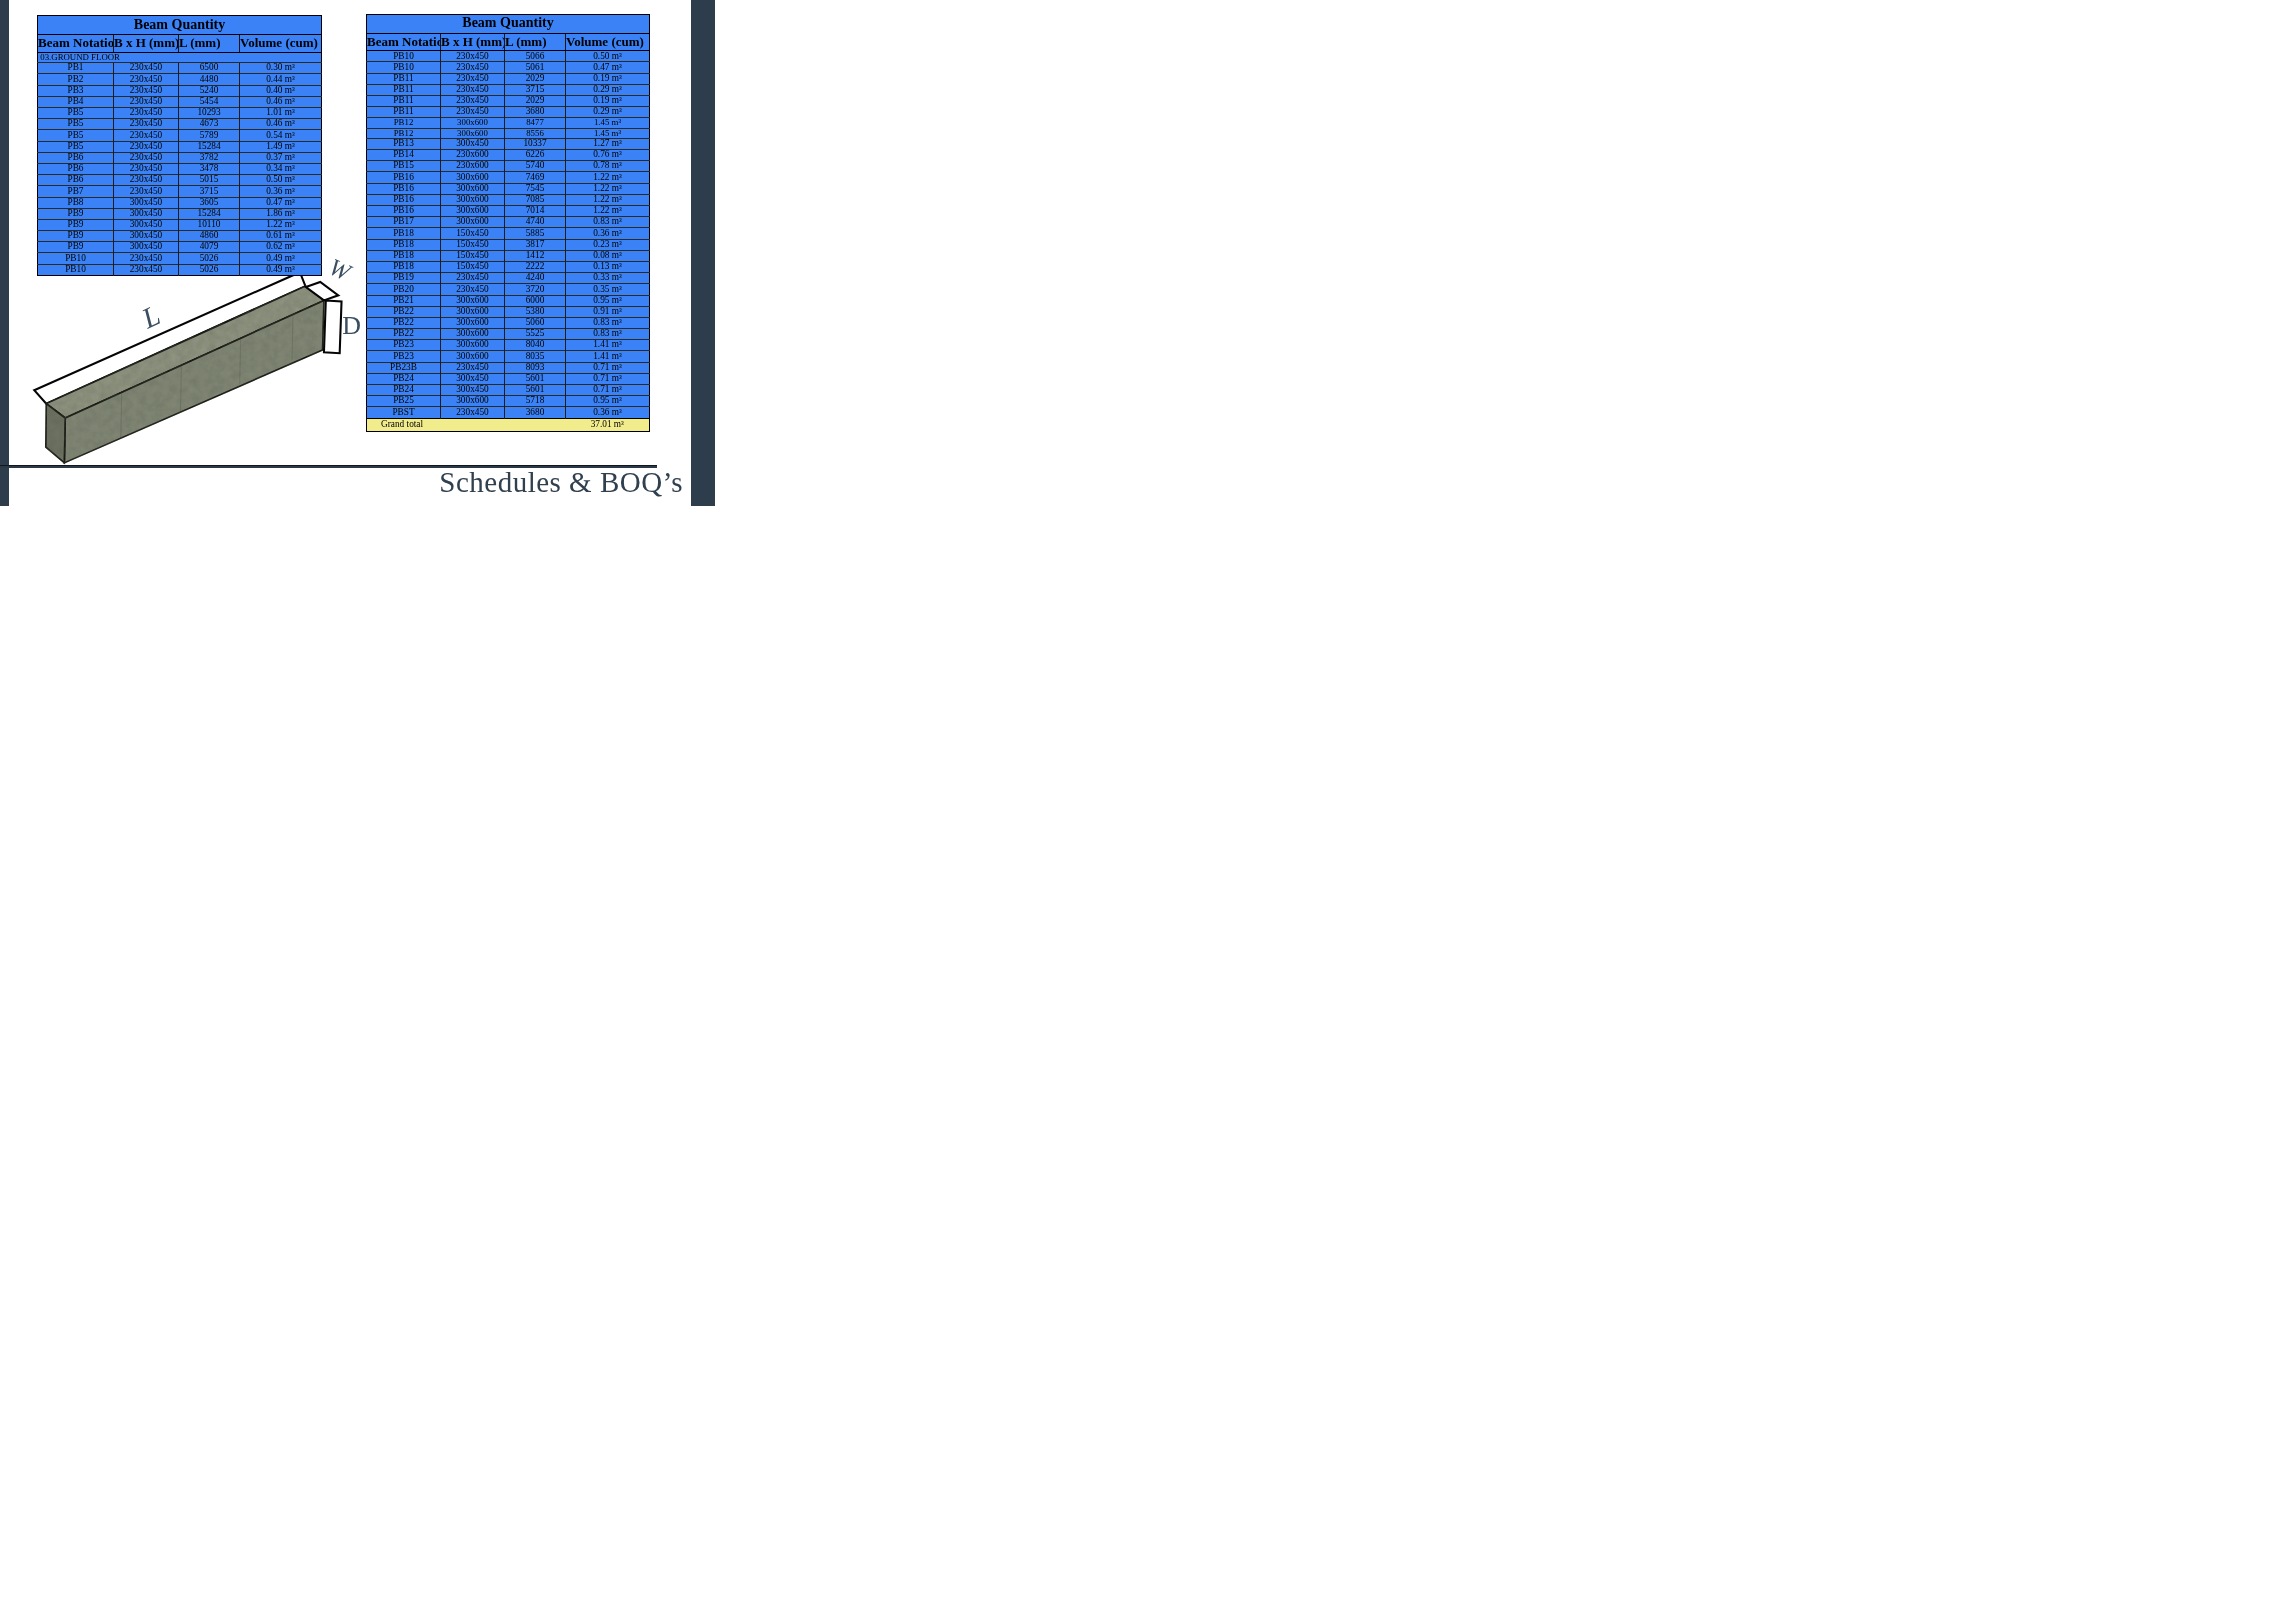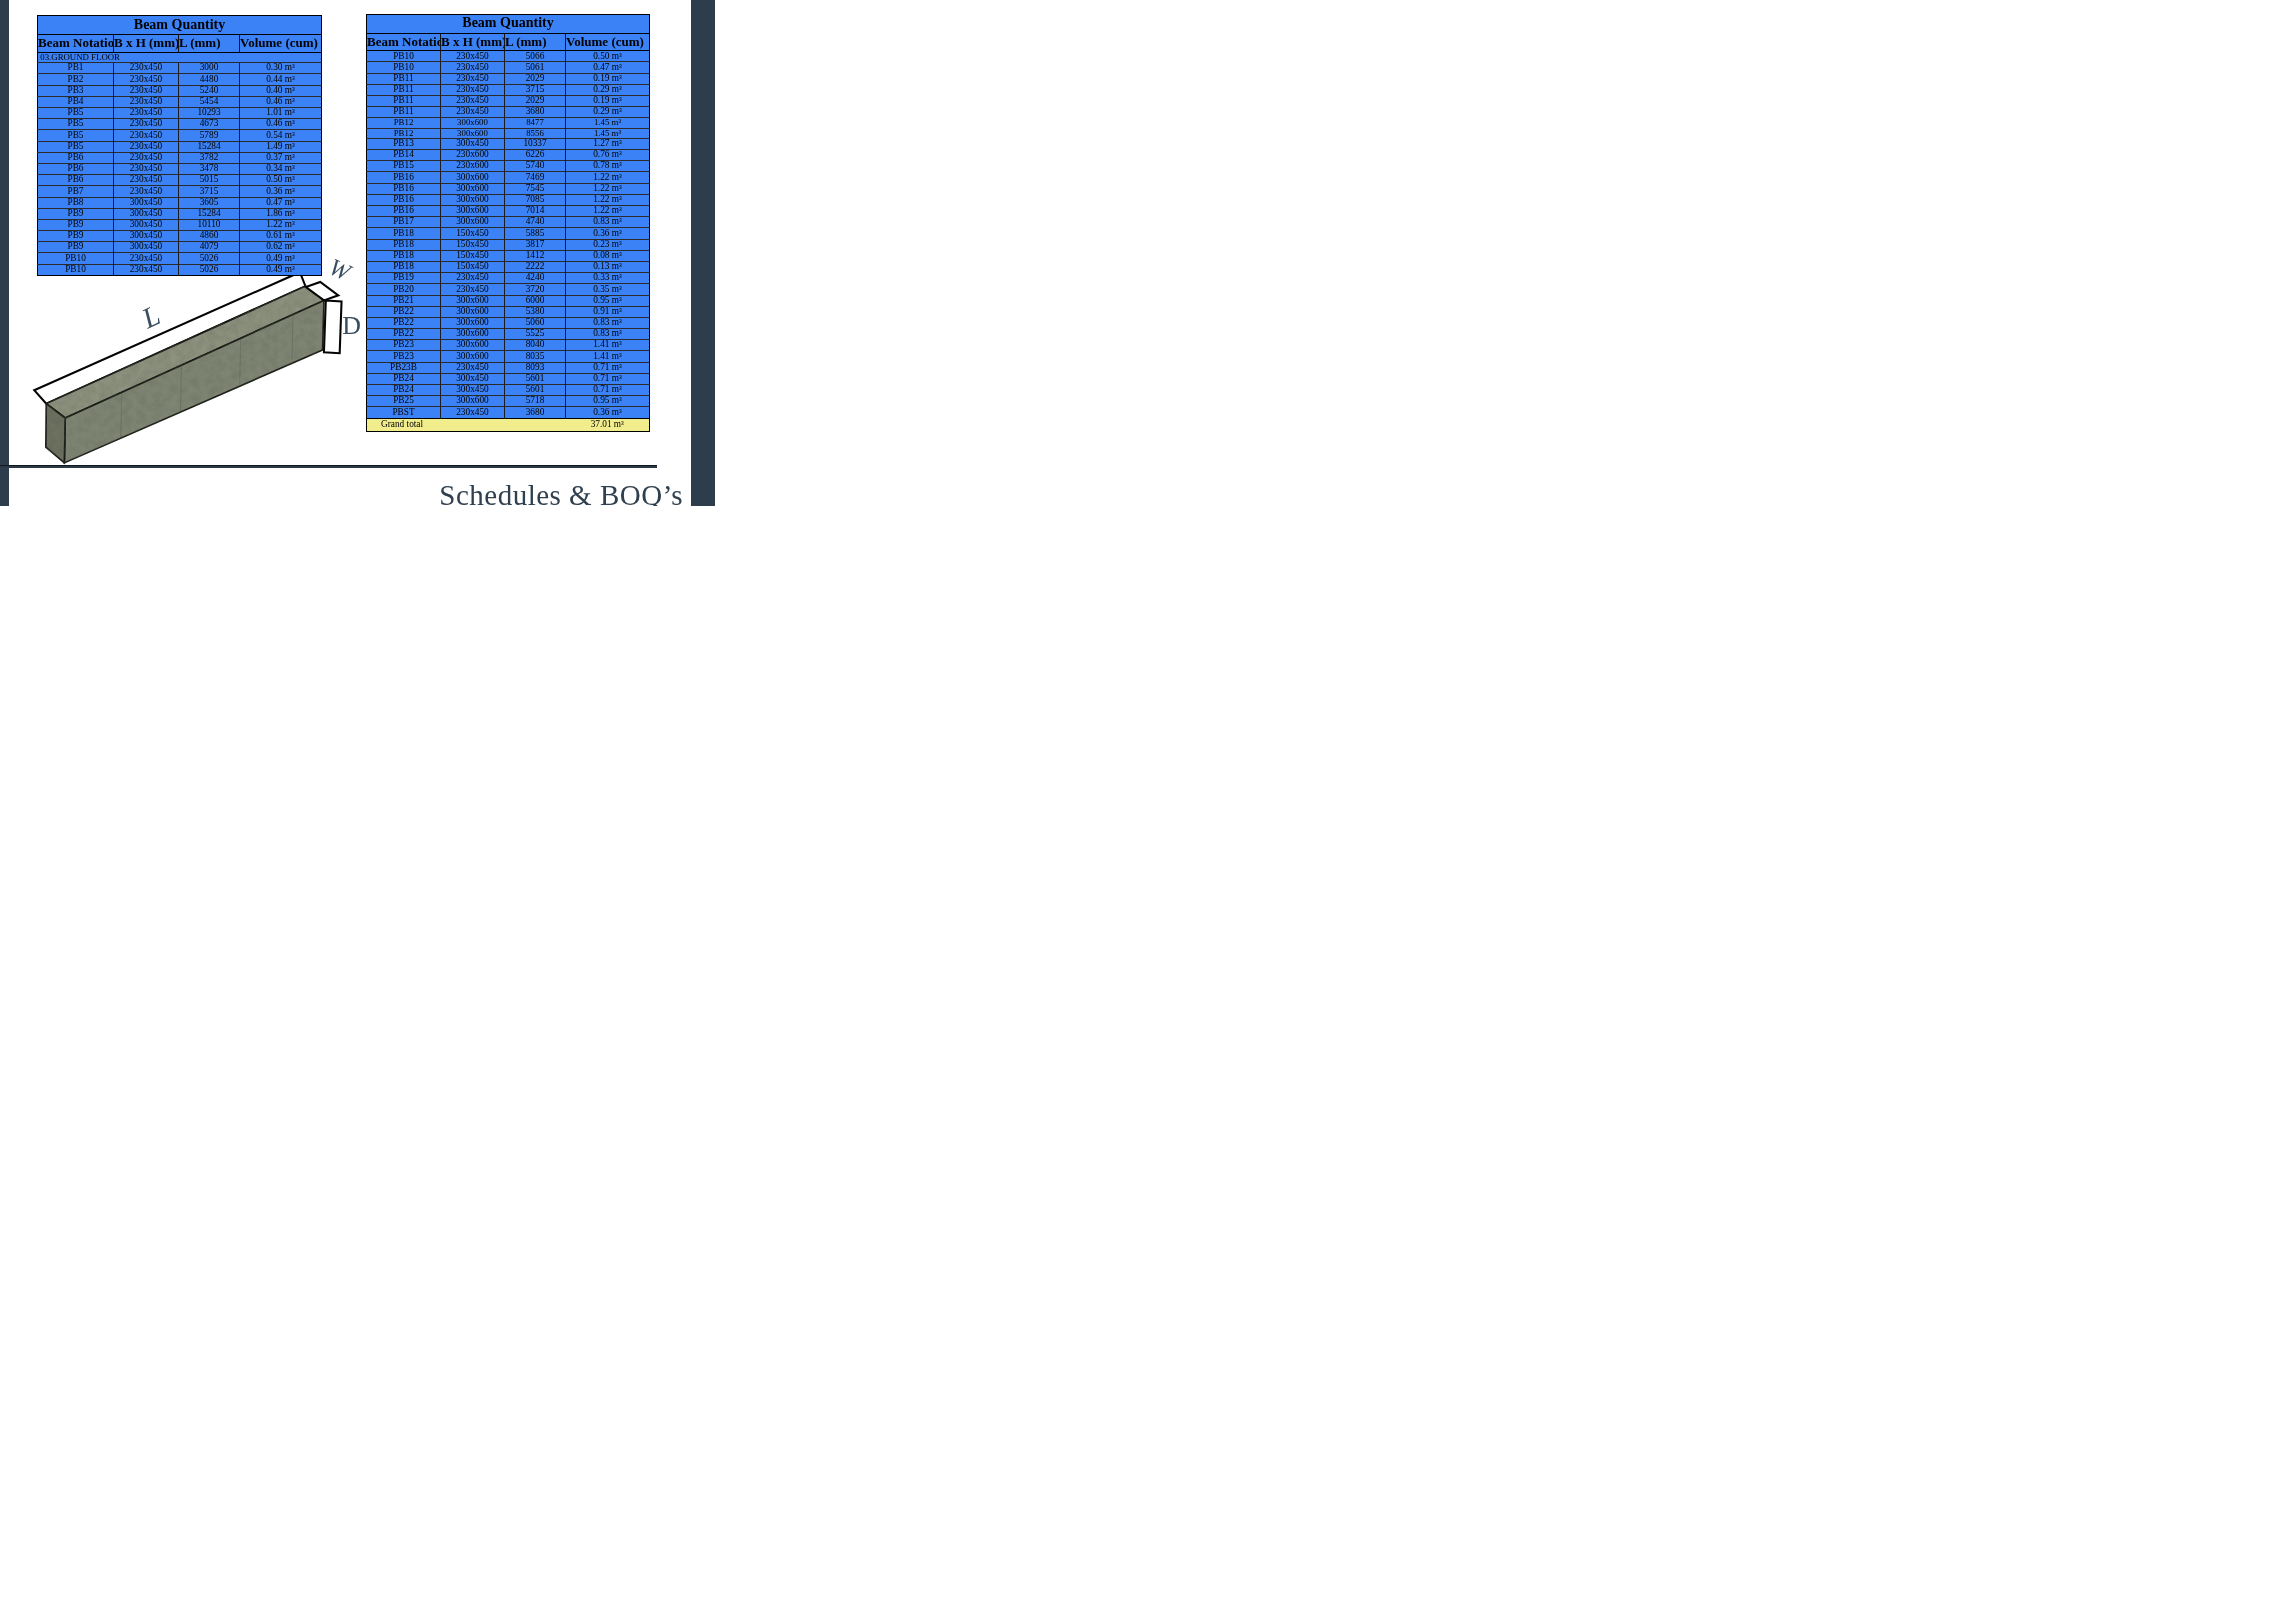--- a/index.html
+++ b/index.html
@@ -9,21 +9,21 @@
     background:#ffffff;
     overflow:hidden;
     font-family:"Liberation Serif", serif;
     color:#000;
   }
   
   .bar-left{position:absolute;left:0;top:0;width:9.3px;height:506px;background:#2e3d4b;}
   .bar-right{position:absolute;left:691px;top:0;width:23.6px;height:506px;background:#2e3d4b;}
   .bottom-rule{position:absolute;left:0;top:465px;width:657px;height:2.3px;background:#2b3947;border-top:0.5px solid #10181f;}
   .page-title{
-    position:absolute;top:479px;right:32px;
+    position:absolute;top:466px;right:32px;
     font-size:29px;color:#31404e;letter-spacing:0.5px;
     font-family:"Liberation Serif", serif;white-space:nowrap;
   }
   
   table.bq{
     position:absolute;border-collapse:collapse;table-layout:fixed;
     background:#3b82f6;border:1.4px solid #000;
   }
   table.bq th, table.bq td{overflow:hidden;white-space:nowrap;padding:0;line-height:1.05;}
   .tbl-title{
@@ -121,21 +121,21 @@
     </thead>
     <tbody>
       <tr class="section-row">
         <td colspan="4">03.GROUND FLOOR</td>
       </tr>
     </tbody>
     <tbody id="left-tbody">
         <tr>
           <td>PB1</td>
           <td>230x450</td>
-          <td>3000</td>
+          <td>6500</td>
           <td>0.30 m³</td>
         </tr>
         <tr>
           <td>PB2</td>
           <td>230x450</td>
           <td>4480</td>
           <td>0.44 m³</td>
         </tr>
         <tr>
           <td>PB3</td>

